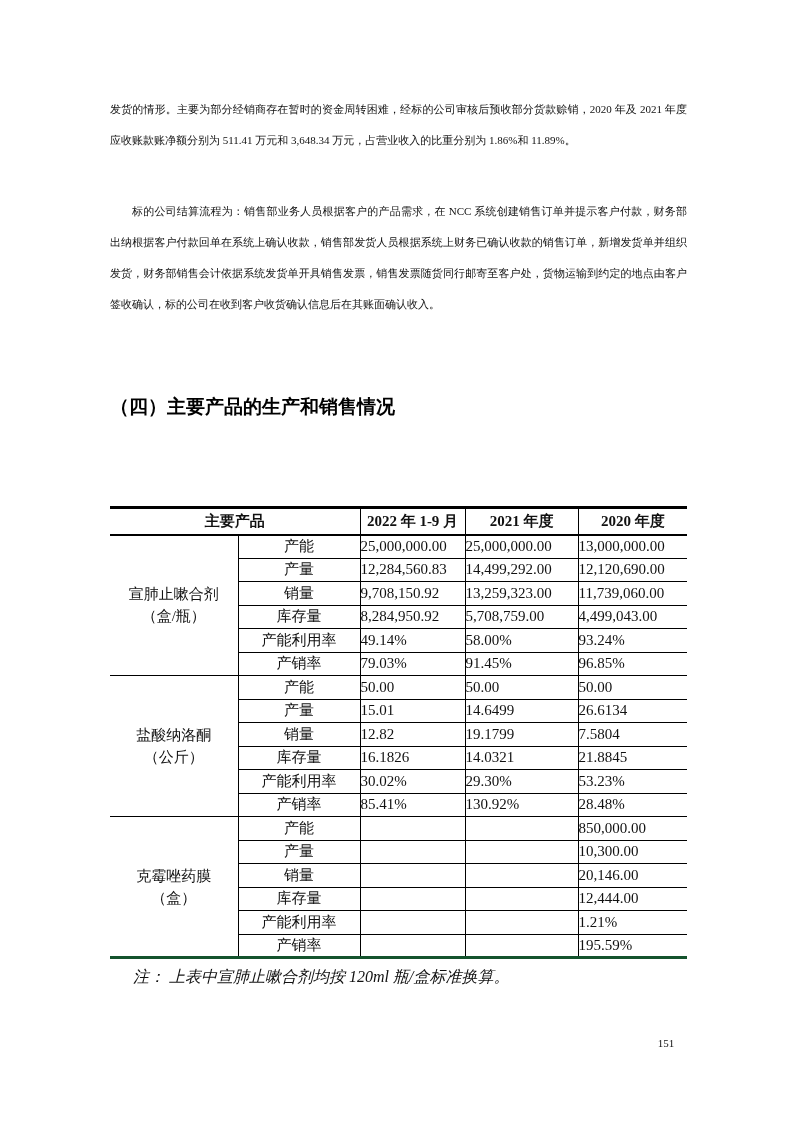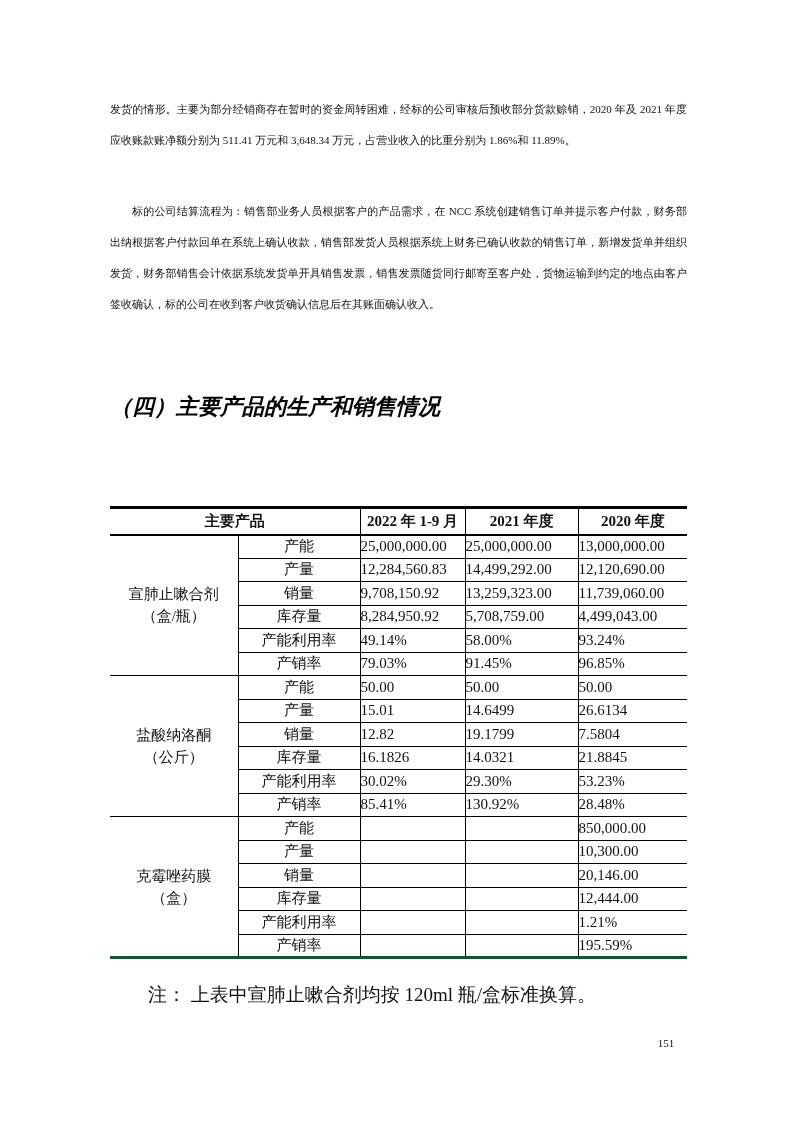--- a/index.html
+++ b/index.html
@@ -28,25 +28,24 @@
   .indent2 { text-indent: 2em; }
   #p1 { top: 94px; }
   #p2 { top: 196px; }
   #section-heading {
     position: absolute;
     left: 110px;
     top: 394px;
     width: 577px;
     margin: 0;
     font-family: "Liberation Sans", "DejaVu Sans", sans-serif;
-    font-size: 22px;
+    font-size: 19px;
     font-weight: bold;
     line-height: 26px;
     color: #000000;
-    font-style: italic;
   }
   #p3 { top: 446px; }
 
   .tablewrap {
     position: absolute;
     left: 110px;
     top: 506px;
     width: 577px;
   }
   table.products {
@@ -84,22 +83,23 @@
   }
   td.val.last { border-right: none !important; }
 
   #table-note {
     position: absolute;
     left: 110px;
     top: 966px;
     width: 577px;
     padding-left: 22px;
     box-sizing: border-box;
-    font-size: 19px;
-    margin: 16px;
+    font-size: 16px;
+    margin: 1px;
+    font-style: italic;
   }
   #page-number {
     position: absolute;
     left: 646px;
     top: 1037px;
     width: 40px;
     font-size: 11px;
     text-align: center;
   }
 </style>

